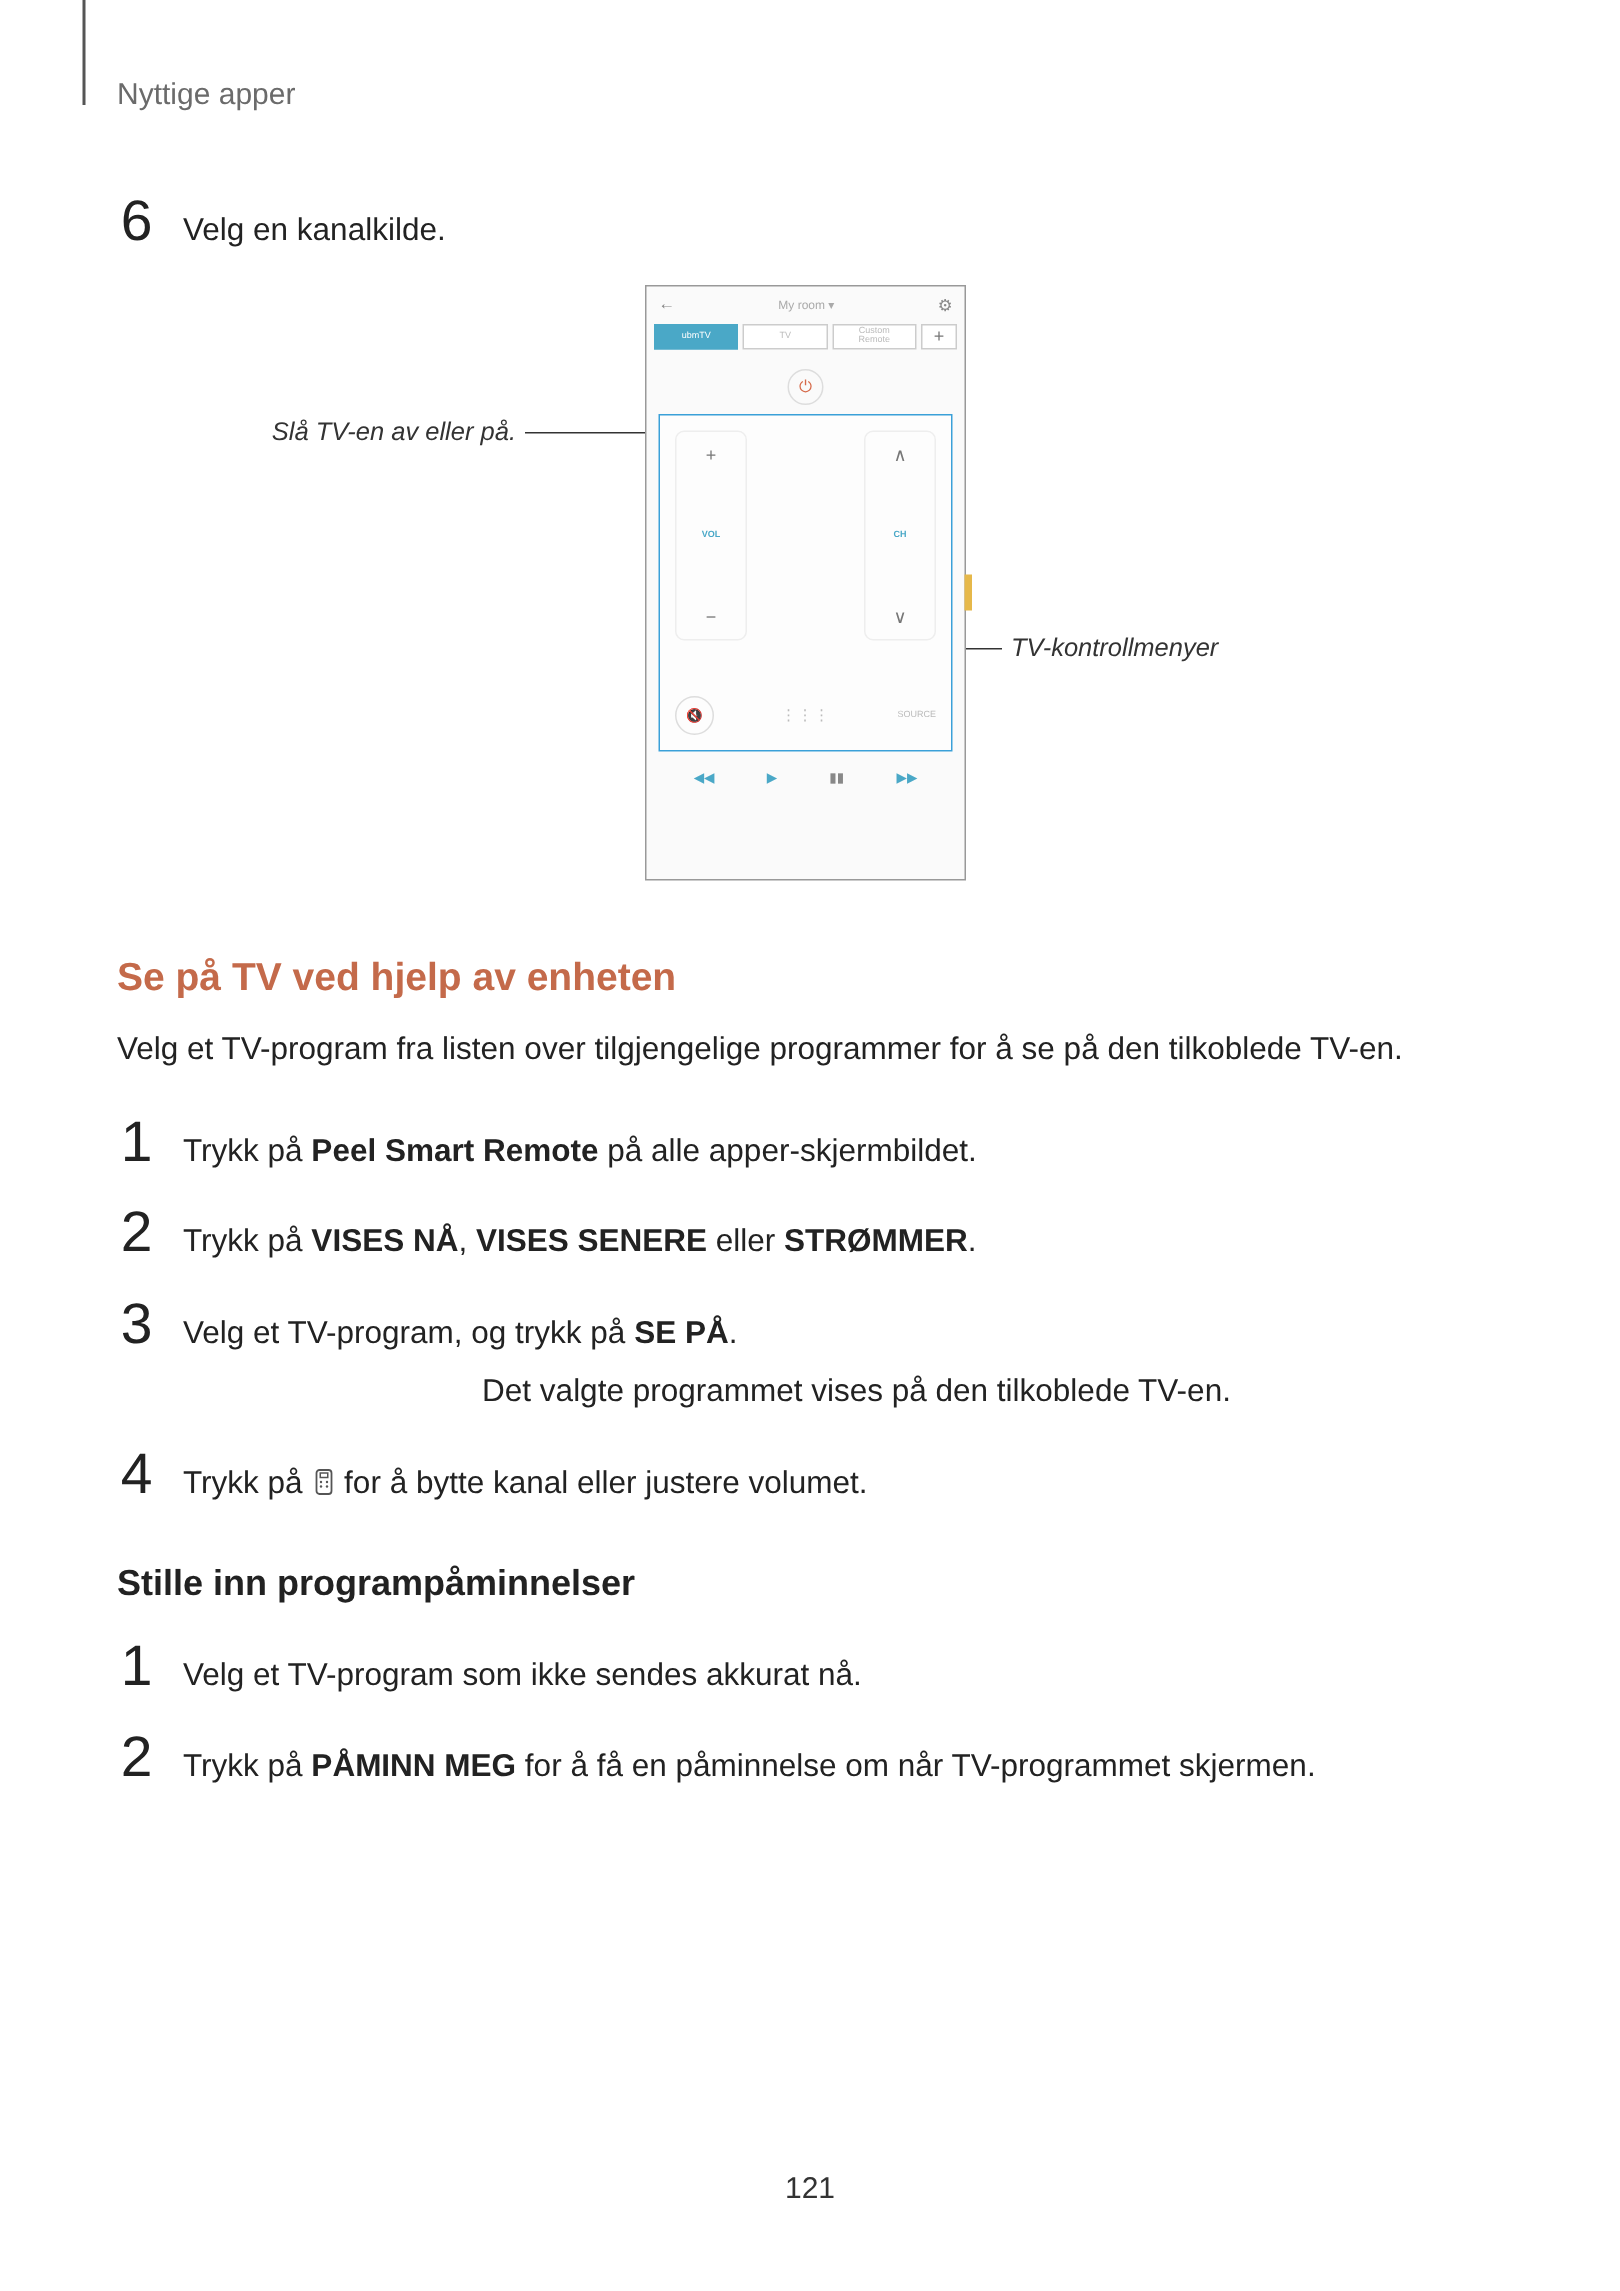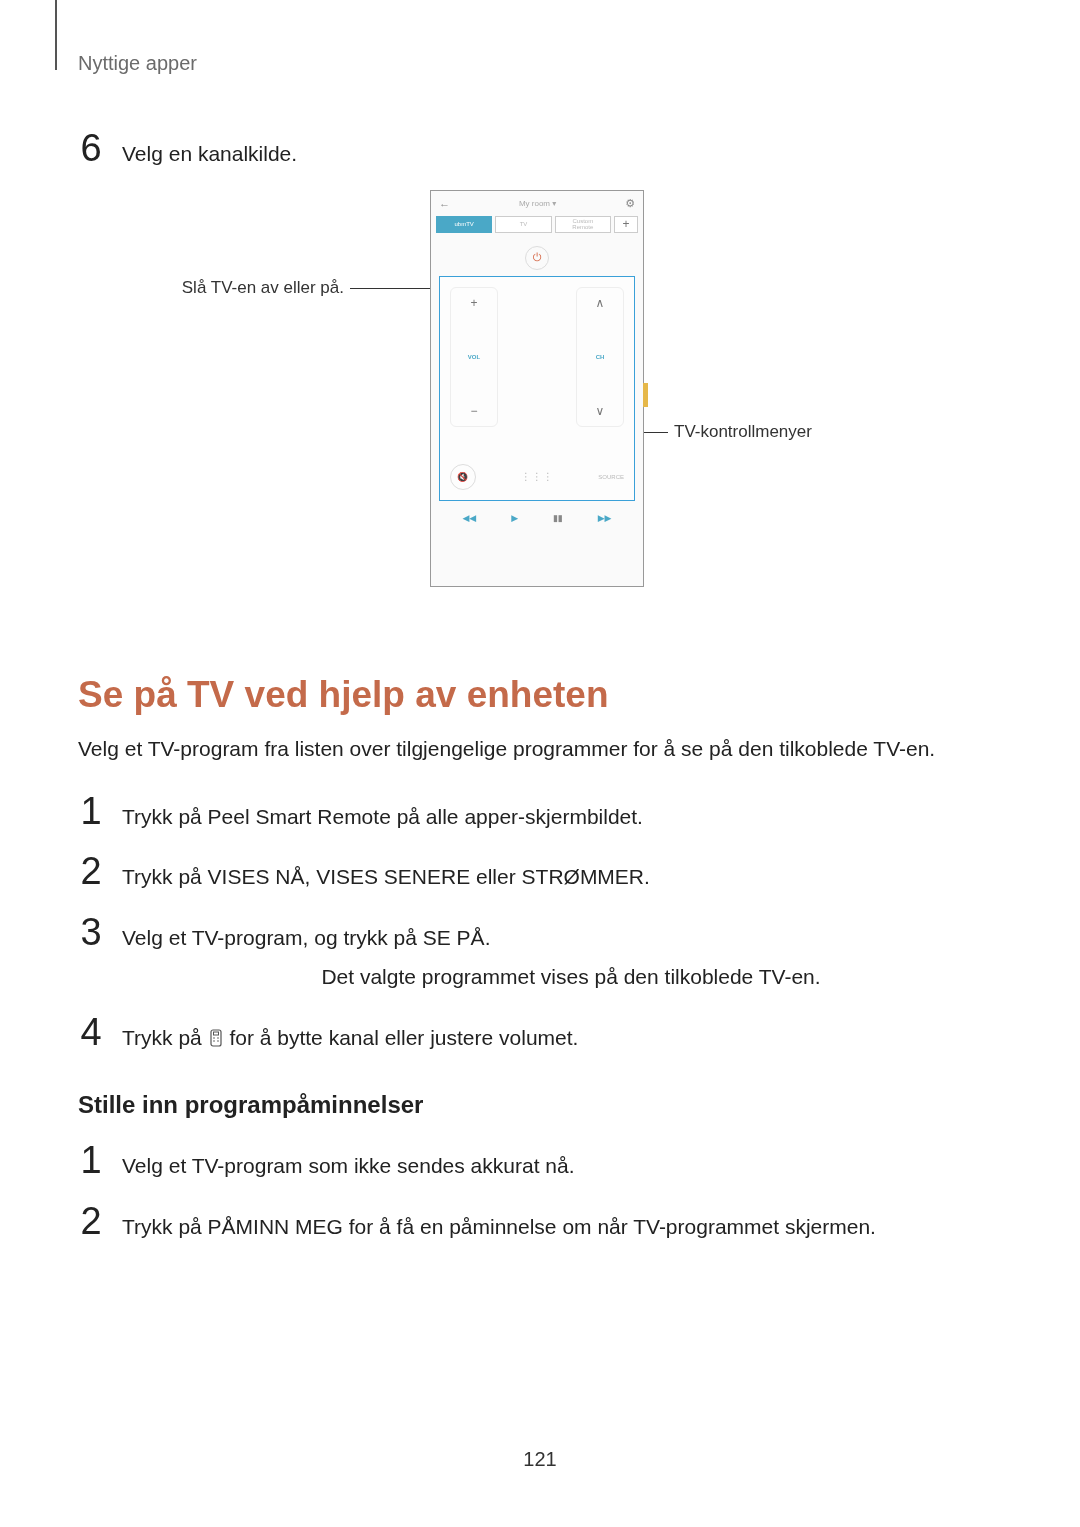--- a/index.html
+++ b/index.html
@@ -4,22 +4,22 @@
 <style>
   * { box-sizing: border-box; margin: 0; padding: 0; }
   html, body { width: 1080px; height: 1527px; background: #fff; font-family: "Segoe UI", Arial, sans-serif; color: #222; }
   .page { position: relative; width: 1080px; height: 1527px; padding: 48px 60px 0 78px; }
   .header-rule { position: absolute; left: 55px; top: 0; width: 2px; height: 70px; background: #555; }
   .breadcrumb { font-size: 20px; color: #6b6b6b; margin-top: 4px; margin-bottom: 54px; }
   .step-row { display: flex; align-items: baseline; gap: 18px; margin-bottom: 20px; }
   .step-num { font-size: 38px; font-weight: 400; line-height: 1; width: 26px; text-align: center; }
   .step-text { font-size: 21px; line-height: 1.5; flex: 1; }
   .step-text-sub { font-size: 21px; line-height: 1.5; margin-top: 8px; text-align: center; }
-  .strong { font-weight: 400; }
-  .h2 { font-size: 37px; font-weight: 700; color: #c46a4a; margin-top: 64px; margin-bottom: 18px; }
+  .strong { font-weight: 700; }
+  .h2 { font-size: 26px; font-weight: 700; color: #c46a4a; margin-top: 26px; margin-bottom: 18px; }
   .para { font-size: 21px; line-height: 1.45; margin-bottom: 28px; }
   .h3 { font-size: 24px; font-weight: 700; color: #222; margin-top: 36px; margin-bottom: 22px; }
   .inline-icon { display: inline-block; vertical-align: -2px; }
   .pagenum { position: absolute; bottom: 56px; left: 0; right: 0; text-align: center; font-size: 20px; color: #333; }
 
   
   .figure-wrap { position: relative; width: 100%; height: 420px; margin-top: 8px; }
   .phone { position: absolute; left: 352px; top: 0; width: 214px; height: 397px; border: 1px solid #999; background: #fafafa; font-size: 8px; color: #999; }
   .phone-topbar { display: flex; align-items: center; justify-content: space-between; padding: 6px 8px; }
   .phone-topbar .arrow { font-size: 11px; color: #888; }
@@ -37,21 +37,21 @@
   .volch-col .btn { font-size: 12px; color: #777; }
   .blue-box .bottom-row { position: absolute; bottom: 10px; left: 10px; right: 10px; display: flex; justify-content: space-between; align-items: center; }
   .mini-circle { width: 26px; height: 26px; border: 1px solid #ddd; border-radius: 50%; display: flex; align-items: center; justify-content: center; font-size: 9px; color: #999; }
   .dots { width: 26px; height: 26px; display: flex; align-items: center; justify-content: center; color: #bbb; font-size: 10px; letter-spacing: 1px; }
   .source { font-size: 6px; color: #bbb; }
   .side-tab { position: absolute; right: -5px; top: 192px; width: 5px; height: 24px; background: #e6b84a; }
   .playback { display: flex; justify-content: space-around; padding: 6px 14px 0 14px; color: #4aa8c7; font-size: 9px; }
   .playback span:nth-child(3) { color: #888; }
 
   
-  .callout { position: absolute; font-size: 17px; color: #333; }
+  .callout { position: absolute; font-size: 17px; color: #333; font-style: italic; }
   .callout-line { position: absolute; background: #333; height: 1px; }
 </style>
 </head>
 <body>
 
 <div class="page">
   <div class="header-rule"></div>
   <div class="breadcrumb">Nyttige apper</div>
 
   <div class="step-row">

